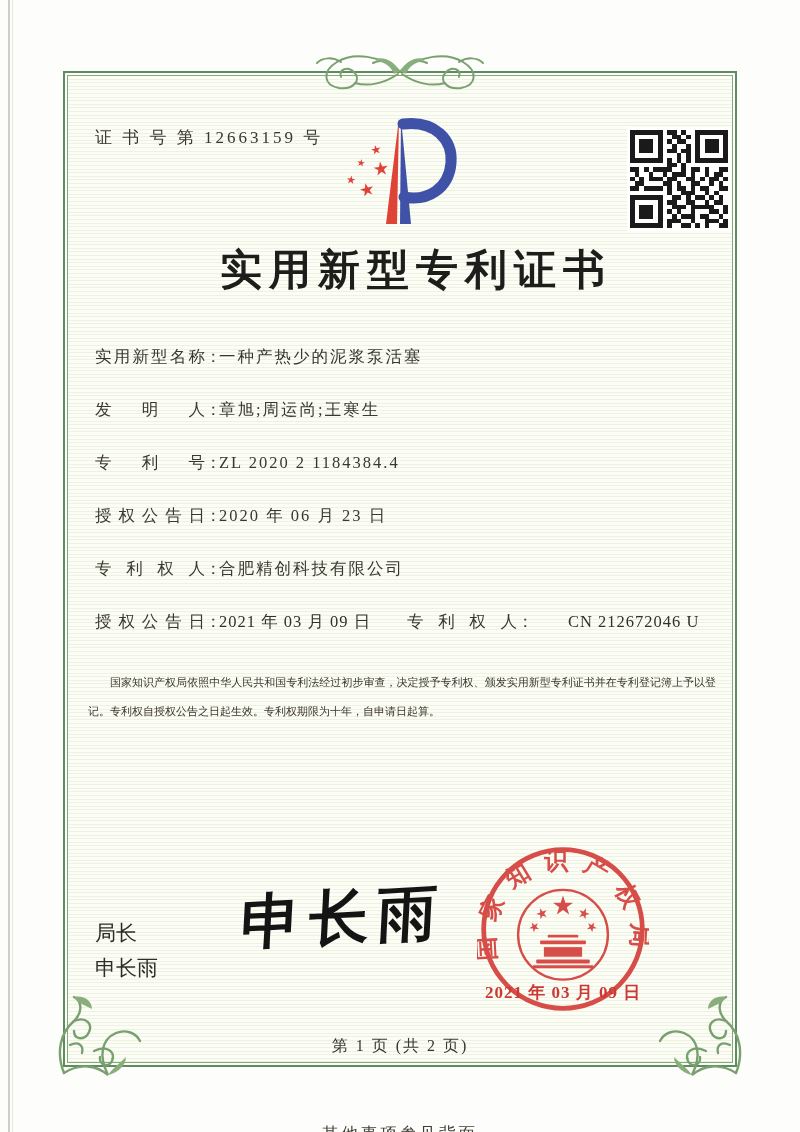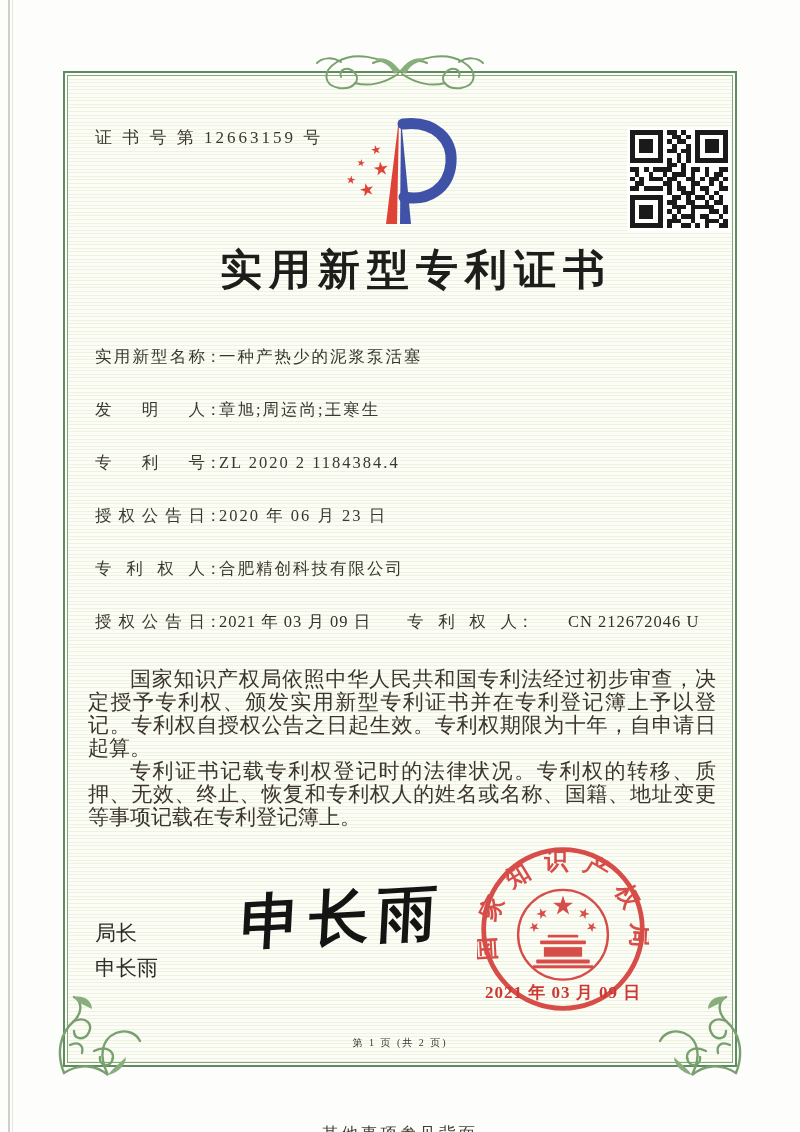--- a/index.html
+++ b/index.html
@@ -48,42 +48,42 @@
   .fcolon{display:inline-block;width:14px;vertical-align:top;color:#3a372f;}
   .fvalue{
     display:inline-block;max-width:455px;vertical-align:top;letter-spacing:2px;
     white-space:normal;color:#3a372f;
   }
   .fvalue-wide{width:455px;}
   .grant-date-value{display:inline-block;width:188px;vertical-align:top;letter-spacing:1px;}
 
   .paragraphs{
     position:absolute;left:88px;top:668px;width:628px;
-    font-size:21px;line-height:23px;color:#3b352c;text-align:justify;
+    font-size:11px;line-height:29px;color:#3b352c;text-align:justify;
   }
   .paragraphs p{margin:0;text-indent:2em;}
 
   .signer{position:absolute;left:95px;top:916px;font-size:21px;line-height:35px;color:#2e2c27;}
   .signature{
     position:absolute;left:228px;top:878px;width:230px;text-align:center;
     font-size:60px;font-weight:600;color:#141414;letter-spacing:8px;
     transform:rotate(-3deg) skewX(-6deg);
     font-family:"DejaVu Serif","Liberation Serif",serif;
   }
 
   .seal{position:absolute;left:477px;top:843px;width:172px;height:172px;opacity:.93;}
   .seal svg{display:block;width:100%;height:100%;}
   .seal-date{
     position:absolute;left:480px;top:981px;width:166px;text-align:center;
     font-size:17px;font-weight:600;color:#cc3934;letter-spacing:1px;
   }
 
   .page-info{
     position:absolute;left:0;top:1036px;width:800px;text-align:center;
-    font-size:10px;letter-spacing:2px;color:#3a372f;
+    font-size:16px;letter-spacing:2px;color:#3a372f;
   }
   .back-note{
     position:absolute;left:0;top:1079px;width:800px;text-align:center;
     font-size:16.5px;letter-spacing:3px;color:#403c33;margin-top:44px;
   }
 </style>
 </head>
 <body>
 
 <div class="page">
@@ -435,21 +435,20 @@
     <div class="frow">
       <span class="flabel">专利权人</span><span class="fcolon">：</span><span class="fvalue">合肥精创科技有限公司</span>
     </div>
     <div class="frow">
       <span class="flabel">授权公告日</span><span class="fcolon">：</span><span class="grant-date-value">2021 年 03 月 09 日</span><span class="flabel">专利权人</span><span class="fcolon">：</span><span style="letter-spacing:1px;margin-left:37px;">CN 212672046 U</span>
     </div>
   </div>
 
   <div class="paragraphs">
     <p>国家知识产权局依照中华人民共和国专利法经过初步审查，决定授予专利权、颁发实用新型专利证书并在专利登记簿上予以登记。专利权自授权公告之日起生效。专利权期限为十年，自申请日起算。</p>
-    <p>专利证书记载专利权登记时的法律状况。专利权的转移、质押、无效、终止、恢复和专利权人的姓名或名称、国籍、地址变更等事项记载在专利登记簿上。</p>
   </div>
 
   <div class="signer">
     <div>局长</div>
     <div>申长雨</div>
   </div>
 
   <div class="signature">申长雨</div>
 
   <div class="seal">

